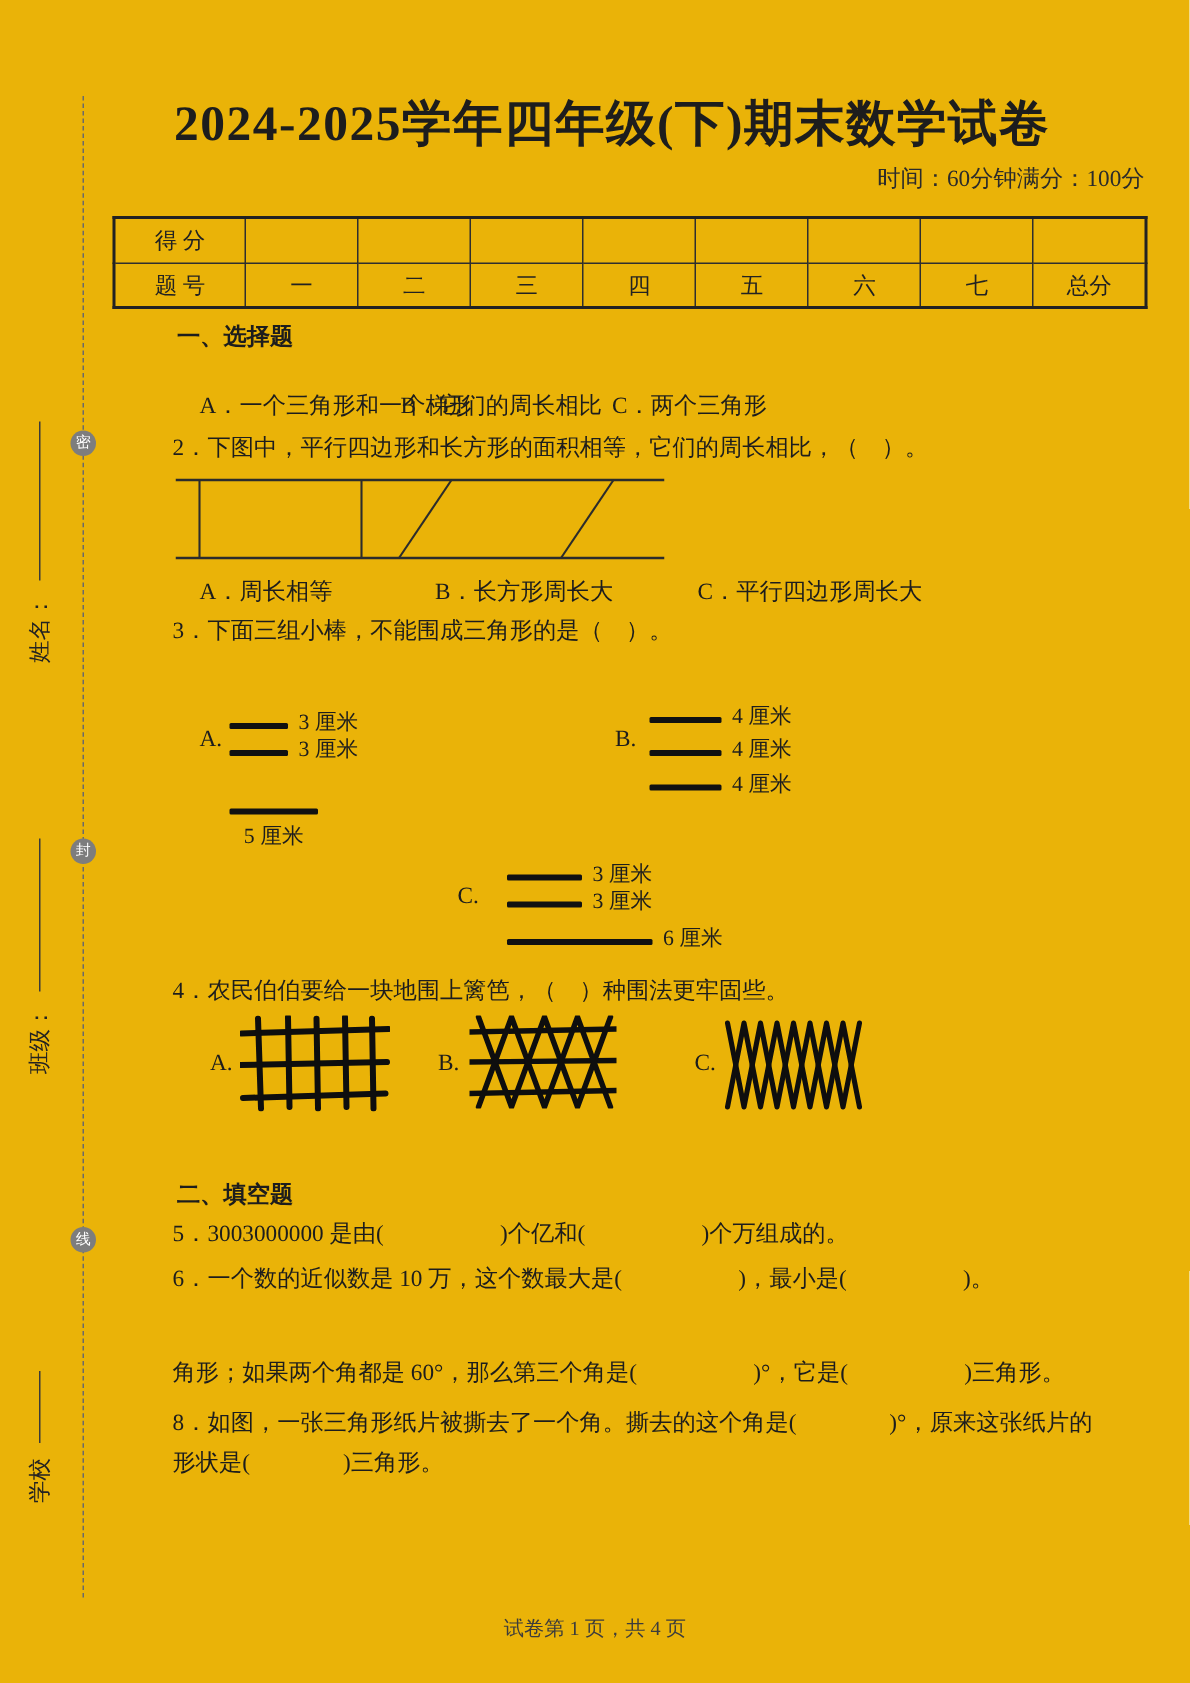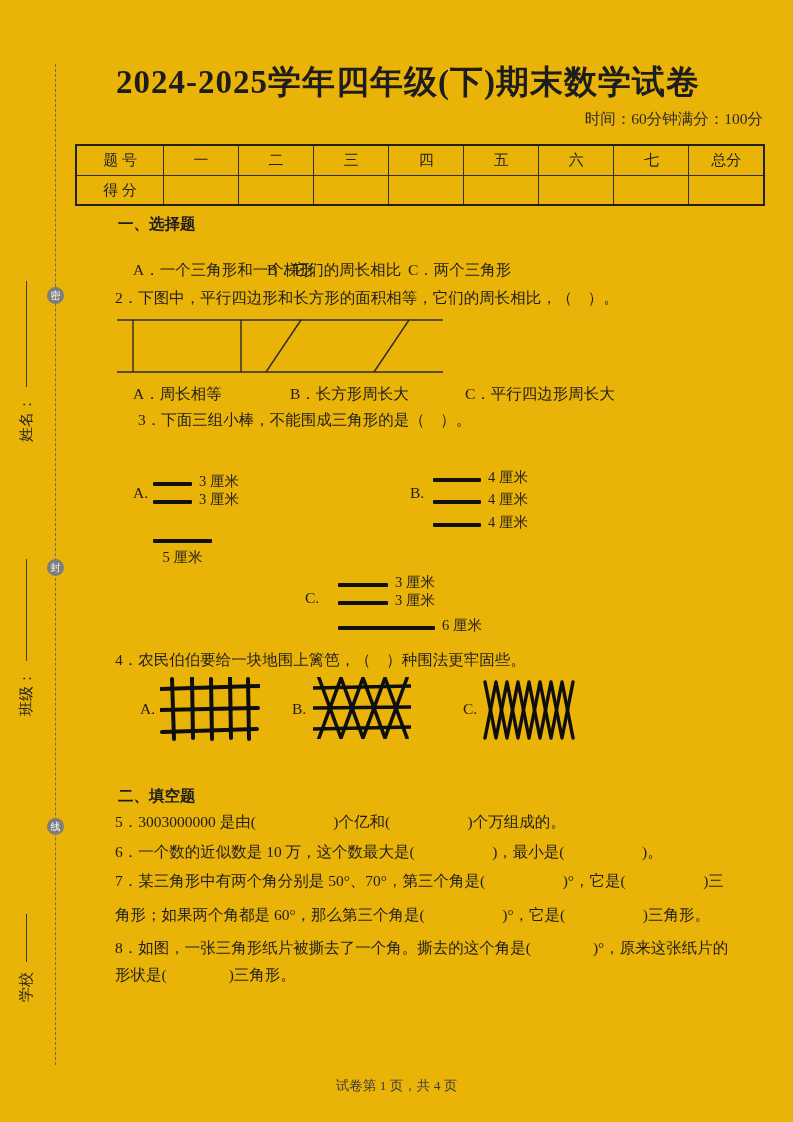--- a/index.html
+++ b/index.html
@@ -45,40 +45,40 @@
 
   <div class="abs" id="title">2024-2025学年四年级(下)期末数学试卷</div>
   <div class="abs" id="meta">
     <span>时间：60分钟</span>
     <span>满分：100分</span>
   </div>
 
   <table class="abs" id="score-table">
     <tbody>
         <tr>
+      <td>得 分</td>
+      <td></td>
+      <td></td>
+      <td></td>
+      <td></td>
+      <td></td>
+      <td></td>
+      <td></td>
+      <td></td>
+    </tr>
+    <tr>
       <td>题 号</td>
       <td>一</td>
       <td>二</td>
       <td>三</td>
       <td>四</td>
       <td>五</td>
       <td>六</td>
       <td>七</td>
       <td>总分</td>
-    </tr>
-    <tr>
-      <td>得 分</td>
-      <td></td>
-      <td></td>
-      <td></td>
-      <td></td>
-      <td></td>
-      <td></td>
-      <td></td>
-      <td></td>
     </tr>
   </tbody>
     </table>
 
   <div class="abs" id="seal-line"></div>
   <div class="abs seal-marker" style="top:287px;">密</div>
   <div class="abs seal-marker" style="top:559px;">封</div>
   <div class="abs seal-marker" style="top:818px;">线</div>
 
   <div class="abs seal-label" style="top:442px;">
@@ -103,21 +103,21 @@
     <line x1="0" y1="55" x2="326" y2="55" stroke="#2c2c2c" stroke-width="1.6"></line>
     <line x1="16" y1="3" x2="16" y2="55" stroke="#2c2c2c" stroke-width="1.4"></line>
     <line x1="124" y1="3" x2="124" y2="55" stroke="#2c2c2c" stroke-width="1.4"></line>
     <line x1="149" y1="55" x2="184" y2="3" stroke="#2c2c2c" stroke-width="1.4"></line>
     <line x1="257" y1="55" x2="292" y2="3" stroke="#2c2c2c" stroke-width="1.4"></line>
   </svg>
   <div class="abs txt" style="left:133px;top:384px;">A．周长相等</div>
   <div class="abs txt" style="left:290px;top:384px;">B．长方形周长大</div>
   <div class="abs txt" style="left:465px;top:384px;">C．平行四边形周长大</div>
 
-  <div class="abs txt" style="left:115px;top:410px;margin-left:23px;">3．下面三组小棒，不能围成三角形的是（　）。</div>
+  <div class="abs txt" style="left:115px;top:410px;">3．下面三组小棒，不能围成三角形的是（　）。</div>
 
   <div class="abs txt figlabel" style="left:133px;top:484px;">A.</div>
   <div class="abs stickrow" style="left:153px;top:474px;">
     <span class="stick" style="width:39px;"></span>
     <span class="sticklabel">3 厘米</span>
   </div>
   <div class="abs stickrow" style="left:153px;top:492px;">
     <span class="stick" style="width:39px;"></span>
     <span class="sticklabel">3 厘米</span>
   </div>
@@ -179,20 +179,19 @@
 
   <div class="abs txt figlabel" style="left:463px;top:700px;">C.</div>
   <svg class="abs" style="left:483px;top:678px;" width="92" height="64" viewBox="0 0 92 64" stroke="#0e0e0e" stroke-width="3.4" stroke-linecap="round" stroke-linejoin="round" fill="none">
     <polyline points="2,4 13,60 24,4 35,60 46,4 57,60 68,4 79,60 90,4"></polyline>
     <polyline points="2,60 13,4 24,60 35,4 46,60 57,4 68,60 79,4 90,60"></polyline>
   </svg>
 
   <div class="abs txt sec" style="left:118px;top:786px;">二、填空题</div>
   <div class="abs txt" style="left:115px;top:812px;">5．3003000000 是由(　　　　　)个亿和(　　　　　)个万组成的。</div>
   <div class="abs txt" style="left:115px;top:842px;">6．一个数的近似数是 10 万，这个数最大是(　　　　　)，最小是(　　　　　)。</div>
-  <div class="abs txt" style="left:115px;top:871px;">7．某三角形中有两个角分别是 50°、70°，第三个角是(　　　　　)°，它是(　　　　　)三</div>
   <div class="abs txt" style="left:115px;top:905px;">角形；如果两个角都是 60°，那么第三个角是(　　　　　)°，它是(　　　　　)三角形。</div>
   <div class="abs txt" style="left:115px;top:938px;">8．如图，一张三角形纸片被撕去了一个角。撕去的这个角是(　　　　)°，原来这张纸片的</div>
   <div class="abs txt" style="left:115px;top:965px;">形状是(　　　　)三角形。</div>
 
   <div class="abs" id="footer">试卷第 1 页，共 4 页</div>
 
 </div>
 
 </body></html>

